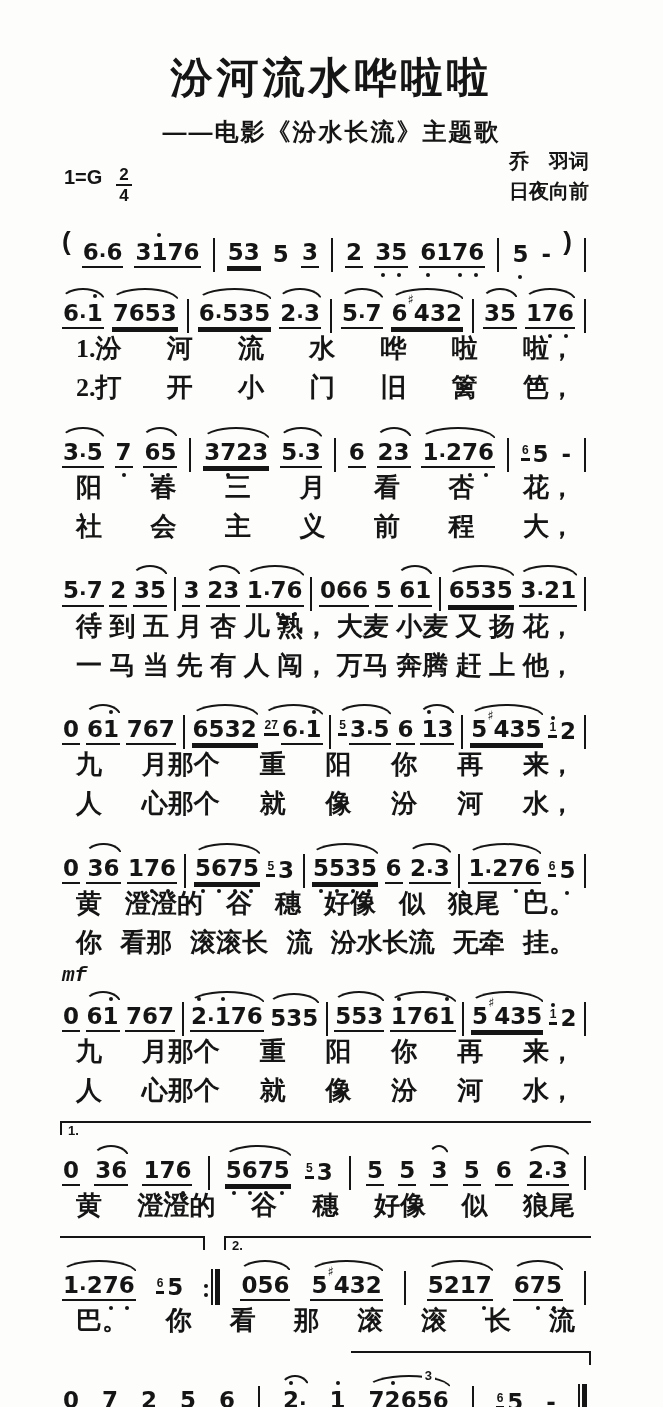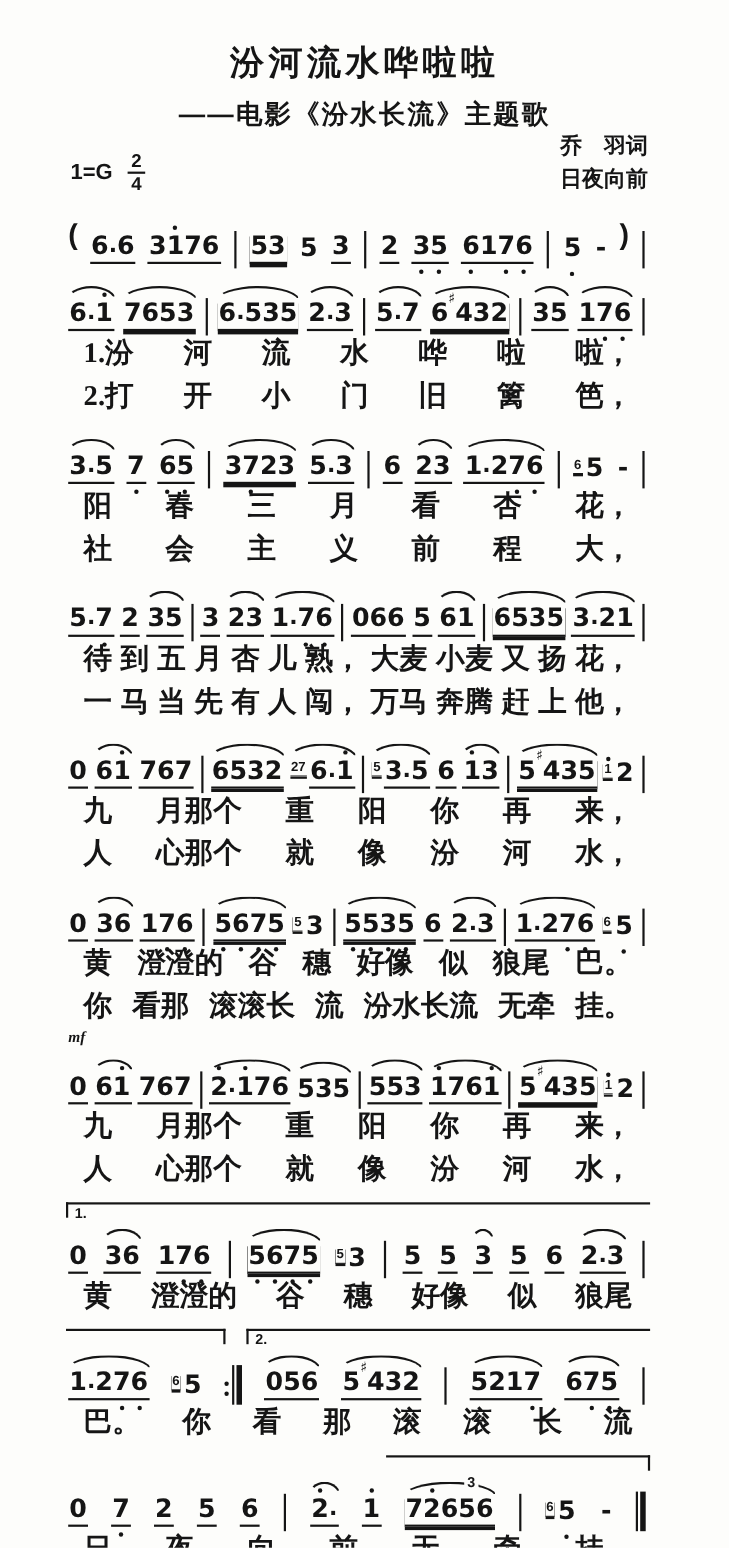--- a/index.html
+++ b/index.html
@@ -4,24 +4,24 @@
 <style>
   html,body{margin:0;padding:0;}
   body{
     width:663px;height:1407px;background:#fdfdfb;color:#151515;
     font-family:"Liberation Sans","DejaVu Sans",sans-serif;
     overflow:hidden;position:relative;
   }
   .sheet{position:absolute;inset:0;padding:30px 0 0 0;}
   
   .hdr{text-align:center;}
-  .title{font-size:31px;font-weight:bold;letter-spacing:4px;margin:6px 0 10px 0;}
+  .title{font-size:42px;font-weight:bold;letter-spacing:4px;margin:20px 0 10px 0;}
   .subtitle{font-size:24px;font-weight:bold;letter-spacing:2px;margin-bottom:4px;}
   .meta{position:relative;height:64px;margin:2px 74px 0 60px;}
-  .keysig{position:absolute;left:4px;top:14px;font-size:20px;font-weight:bold;display:flex;align-items:center;gap:14px;}
+  .keysig{position:absolute;left:4px;top:14px;font-size:20px;font-weight:bold;display:flex;gap:14px;}
   .frac{display:inline-flex;flex-direction:column;align-items:center;line-height:1;font-size:17px;font-weight:bold;}
   .frac .num{border-bottom:2px solid #151515;padding:0 3px 1px;}
   .frac .den{padding-top:1px;}
   .credits{position:absolute;right:0;top:-6px;text-align:right;font-size:20px;font-weight:bold;line-height:1.5;font-family:"Liberation Serif","DejaVu Serif",serif;}
   
   .score{margin:0 74px 0 60px;}
   .system{margin-bottom:9px;position:relative;}
   .music{display:flex;justify-content:space-between;align-items:flex-end;height:52px;padding:0 2px;}
   .note{position:relative;display:inline-flex;align-items:flex-end;}
   .ng{display:inline-flex;position:relative;padding:0 1px 2px 1px;}
@@ -43,22 +43,22 @@
   .paren{font-size:26px;font-weight:bold;align-self:center;margin-bottom:2px;}
   .bar{width:2px;height:34px;background:#151515;align-self:flex-end;margin:0 1px -4px 1px;}
   .rbar,.fbar{display:inline-flex;align-items:flex-end;gap:2px;align-self:flex-end;margin-bottom:-4px;}
   .rbar .rdots{display:flex;flex-direction:column;gap:5px;margin:0 1px 8px 0;}
   .rbar .rdots i{width:4px;height:4px;background:#151515;border-radius:50%;display:block;}
   .b1{width:2px;height:36px;background:#151515;display:inline-block;}
   .b2{width:5px;height:36px;background:#151515;display:inline-block;}
   .lyr{display:flex;justify-content:space-between;align-items:baseline;padding:2px 14px 0 16px;
        font-family:"Liberation Serif","DejaVu Serif",serif;font-weight:bold;font-size:26px;line-height:1.42;}
   .syl{white-space:nowrap;}
-  .dyn{position:absolute;top:-16px;left:2px;font-family:Liberation Serif, serif;
-       font-style:italic;font-weight:bold;font-size:14px;}
+  .dyn{position:absolute;top:-16px;left:2px;font-family:Liberation Mono, monospace;
+       font-style:italic;font-weight:bold;font-size:21px;}
   .voltarow{position:relative;height:15px;}
   .volta{position:absolute;top:2px;border-top:2px solid #151515;height:12px;}
   .volta.tl{border-left:2px solid #151515;}
   .volta.tr{border-right:2px solid #151515;}
   .vlabel{position:absolute;left:6px;top:0px;font-size:13px;font-weight:bold;}
   .sys-mf{margin-top:18px;}
   .sys-volta{margin-top:6px;}
 </style>
 </head>
 <body>

